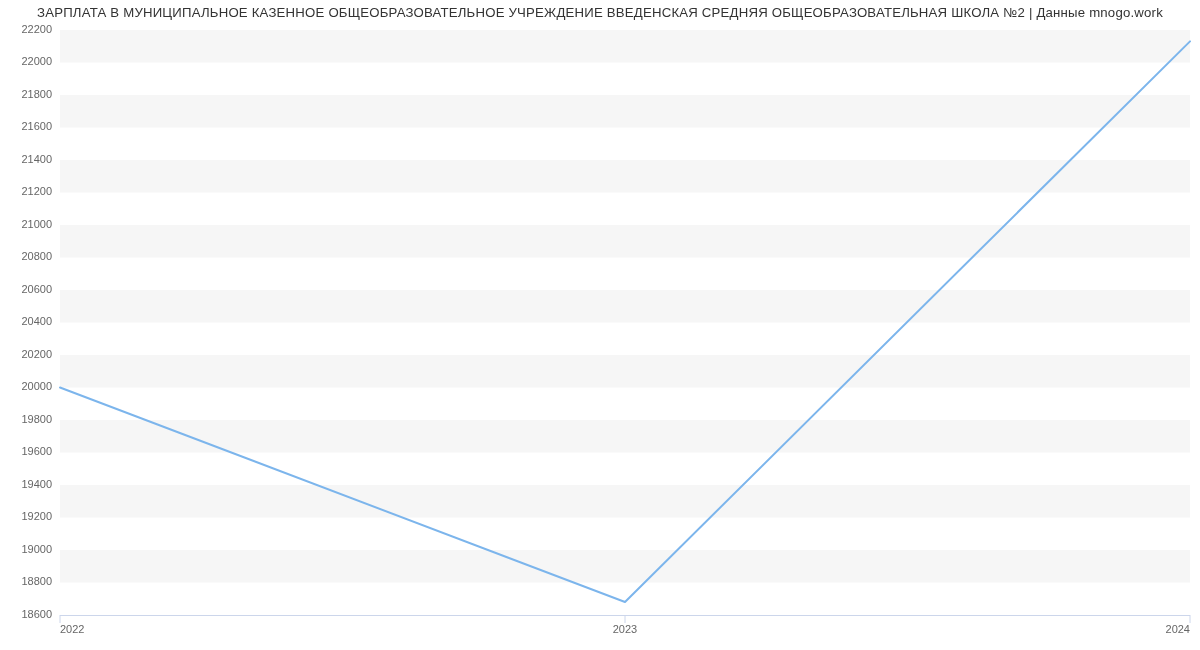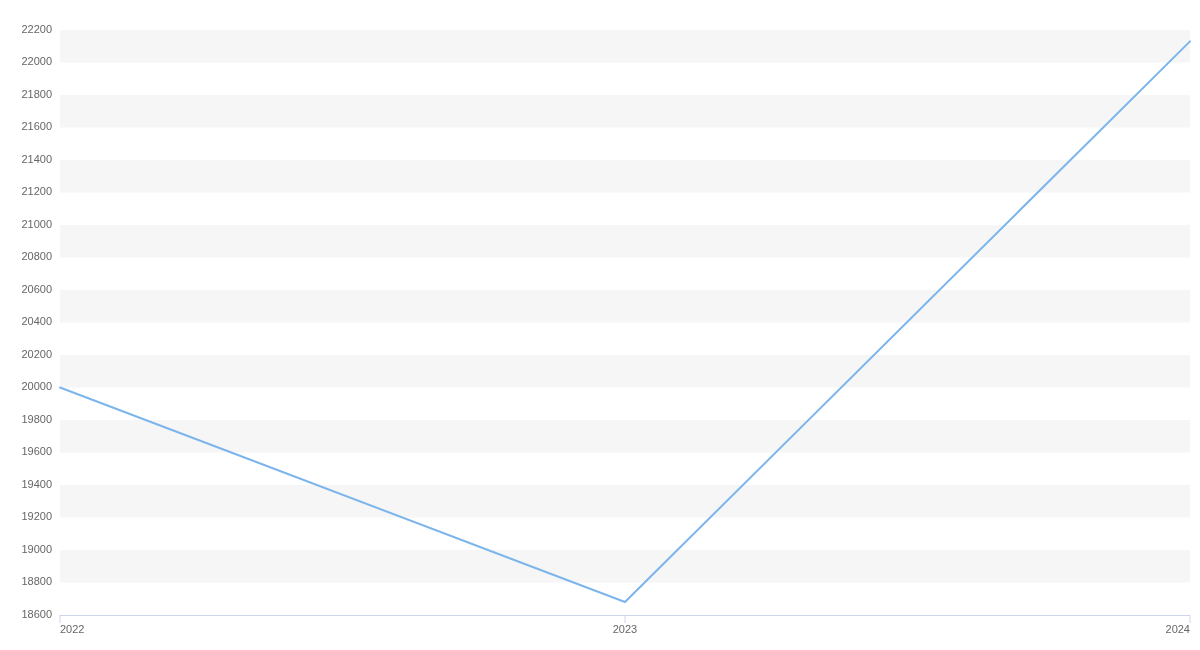--- a/index.html
+++ b/index.html
@@ -66,20 +66,21 @@
     stroke: #7cb5ec;
     stroke-width: 2;
     stroke-linejoin: round;
     stroke-linecap: round;
   }
 </style>
 </head>
 <body>
 
 <div class="chart-wrap">
+  <div class="title">ЗАРПЛАТА В МУНИЦИПАЛЬНОЕ КАЗЕННОЕ ОБЩЕОБРАЗОВАТЕЛЬНОЕ УЧРЕЖДЕНИЕ ВВЕДЕНСКАЯ СРЕДНЯЯ ОБЩЕОБРАЗОВАТЕЛЬНАЯ ШКОЛА №2 | Данные mnogo.work</div>
   <div class="plot">
     <svg id="chart-svg" width="1130" height="615" style="overflow: visible;">
         <rect x="0" y="520" width="1130" height="32.5" class="grid-band"></rect>
         <rect x="0" y="455" width="1130" height="32.5" class="grid-band"></rect>
         <rect x="0" y="390" width="1130" height="32.5" class="grid-band"></rect>
         <rect x="0" y="325" width="1130" height="32.5" class="grid-band"></rect>
         <rect x="0" y="260" width="1130" height="32.5" class="grid-band"></rect>
         <rect x="0" y="195" width="1130" height="32.49999999999994" class="grid-band"></rect>
         <rect x="0" y="130" width="1130" height="32.5" class="grid-band"></rect>
         <rect x="0" y="65" width="1130" height="32.5" class="grid-band"></rect>

